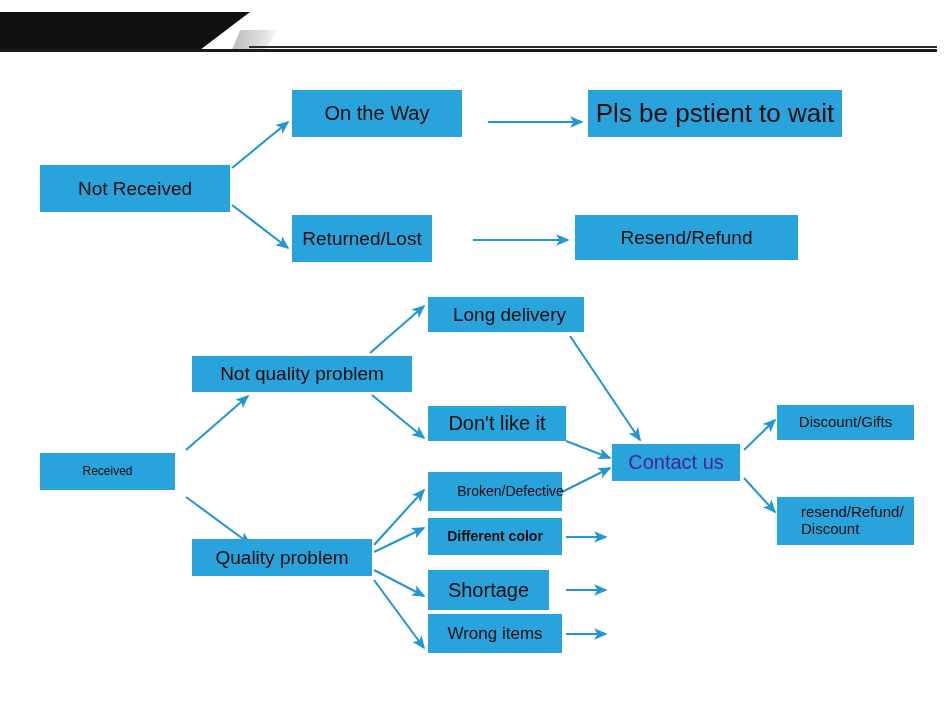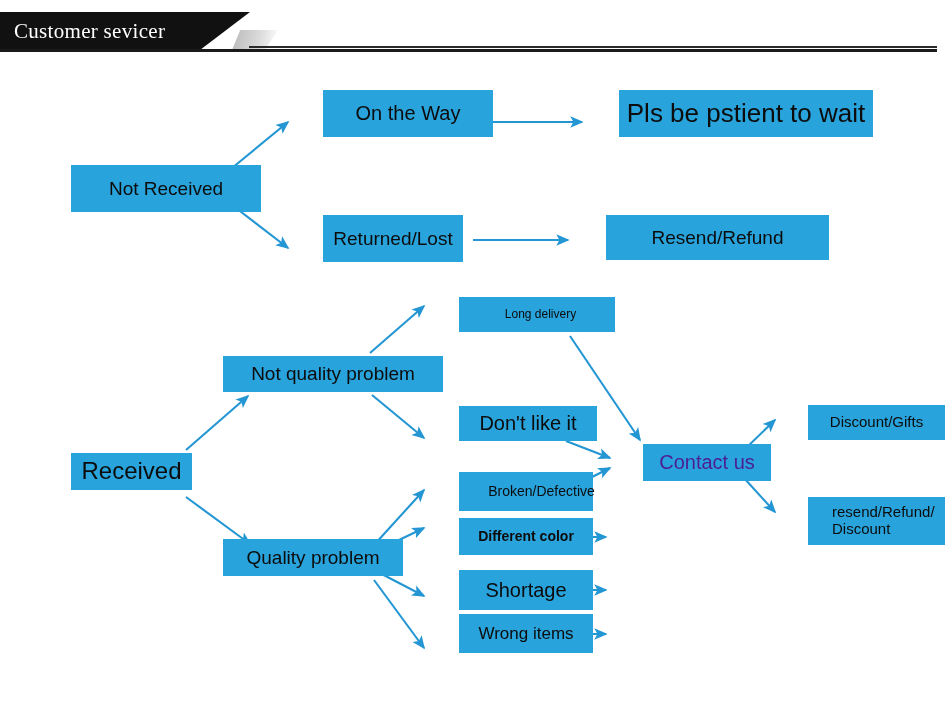--- a/index.html
+++ b/index.html
@@ -72,21 +72,20 @@
     background: #29a3dc;
     color: #0c0c0c;
     display: flex;
     align-items: center;
     justify-content: center;
     box-sizing: border-box;
     font-family: "Liberation Sans", sans-serif;
     line-height: 1.12;
     white-space: pre;
     text-align: center;
-    margin-left: 31px;
   }
   .node.left-align {
     justify-content: flex-start;
     text-align: left;
     padding-left: 24px;
     white-space: pre-line;
   }
 
   
   #arrow-layer {
@@ -98,21 +97,20 @@
     pointer-events: none;
   }
 </style>
 </head>
 <body>
 
 <div id="page">
 
   <div id="header-banner"></div>
   <div id="header-banner-shadow"></div>
-  <div id="header-title">Customer sevicer</div>
   <div id="header-rule"></div>
   <div id="header-rule-thin"></div>
 
   <svg id="arrow-layer" viewBox="0 0 950 709" xmlns="http://www.w3.org/2000/svg">
     <defs>
       <marker id="arrowhead" markerWidth="7" markerHeight="7" refX="5.6" refY="3" orient="auto" markerUnits="strokeWidth">
         <path d="M0,0.3 L6.4,3 L0,5.7 L1.5,3 Z" fill="#2496d3"></path>
       </marker>
     </defs>
     <g id="arrow-group" stroke="#2496d3" stroke-width="2.1" fill="none">
@@ -138,28 +136,28 @@
         <line x1="744" y1="478" x2="775" y2="512" marker-end="url(#arrowhead)" stroke="#2496d3"></line>
       </g>
   </svg>
 
   <div id="node-layer">
       <div class="node" style="left: 40px; top: 165px; width: 190px; height: 47px; font-size: 19px; background: rgb(41, 163, 220); color: rgb(12, 12, 12);">Not Received</div>
       <div class="node" style="left: 292px; top: 90px; width: 170px; height: 47px; font-size: 20px; background: rgb(41, 163, 220); color: rgb(12, 12, 12);">On the Way</div>
       <div class="node" style="left: 588px; top: 90px; width: 254px; height: 47px; font-size: 26px; background: rgb(41, 163, 220); color: rgb(12, 12, 12);">Pls be pstient to wait</div>
       <div class="node" style="left: 292px; top: 215px; width: 140px; height: 47px; font-size: 19px; background: rgb(41, 163, 220); color: rgb(12, 12, 12);">Returned/Lost</div>
       <div class="node" style="left: 575px; top: 215px; width: 223px; height: 45px; font-size: 19px; background: rgb(41, 163, 220); color: rgb(12, 12, 12);">Resend/Refund</div>
-      <div class="node" style="left: 40px; top: 453px; width: 121px; height: 37px; font-size: 24px; background: rgb(41, 163, 220); color: rgb(12, 12, 12);">Received</div>
+      <div class="node" style="left: 40px; top: 453px; width: 135px; height: 37px; font-size: 12px; background: rgb(41, 163, 220); color: rgb(12, 12, 12);">Received</div>
       <div class="node" style="left: 192px; top: 356px; width: 220px; height: 36px; font-size: 19px; background: rgb(41, 163, 220); color: rgb(12, 12, 12);">Not quality problem</div>
       <div class="node" style="left: 192px; top: 539px; width: 180px; height: 37px; font-size: 19px; background: rgb(41, 163, 220); color: rgb(12, 12, 12);">Quality problem</div>
-      <div class="node" style="left: 428px; top: 297px; width: 156px; height: 35px; font-size: 12px; background: rgb(41, 163, 220); color: rgb(12, 12, 12); padding-left: 7px;">Long delivery</div>
+      <div class="node" style="left: 428px; top: 297px; width: 156px; height: 35px; font-size: 19px; background: rgb(41, 163, 220); color: rgb(12, 12, 12); padding-left: 7px;">Long delivery</div>
       <div class="node" style="left: 428px; top: 406px; width: 138px; height: 35px; font-size: 20px; background: rgb(41, 163, 220); color: rgb(12, 12, 12);">Don't like it</div>
       <div class="node" style="left: 428px; top: 472px; width: 134px; height: 39px; font-size: 14px; background: rgb(41, 163, 220); color: rgb(12, 12, 12); padding-left: 31px;">Broken/Defective</div>
       <div class="node" style="left: 428px; top: 518px; width: 134px; height: 37px; font-size: 14px; background: rgb(41, 163, 220); color: rgb(12, 12, 12); font-weight: bold;">Different color</div>
-      <div class="node" style="left: 428px; top: 570px; width: 134px; height: 40px; font-size: 20px; background: rgb(41, 163, 220); color: rgb(12, 12, 12);">Shortage</div>
+      <div class="node" style="left: 428px; top: 570px; width: 121px; height: 40px; font-size: 20px; background: rgb(41, 163, 220); color: rgb(12, 12, 12);">Shortage</div>
       <div class="node" style="left: 428px; top: 614px; width: 134px; height: 39px; font-size: 17px; background: rgb(41, 163, 220); color: rgb(12, 12, 12);">Wrong items</div>
       <div class="node" style="left: 612px; top: 444px; width: 128px; height: 37px; font-size: 20px; background: rgb(41, 163, 220); color: #4c1d95;">Contact us</div>
       <div class="node" style="left: 777px; top: 405px; width: 137px; height: 35px; font-size: 15px; background: rgb(41, 163, 220); color: rgb(12, 12, 12);">Discount/Gifts</div>
       <div class="node left-align" style="left: 777px; top: 497px; width: 137px; height: 48px; font-size: 15px; background: rgb(41, 163, 220); color: rgb(12, 12, 12);">resend/Refund/
 Discount</div>
     </div>
 
 </div>
 
 </body></html>

